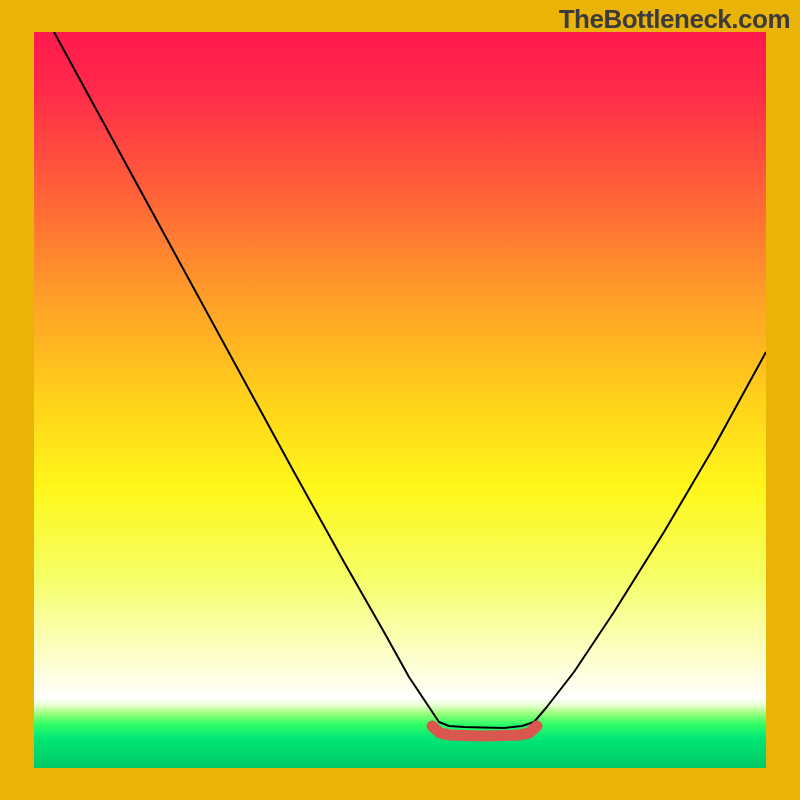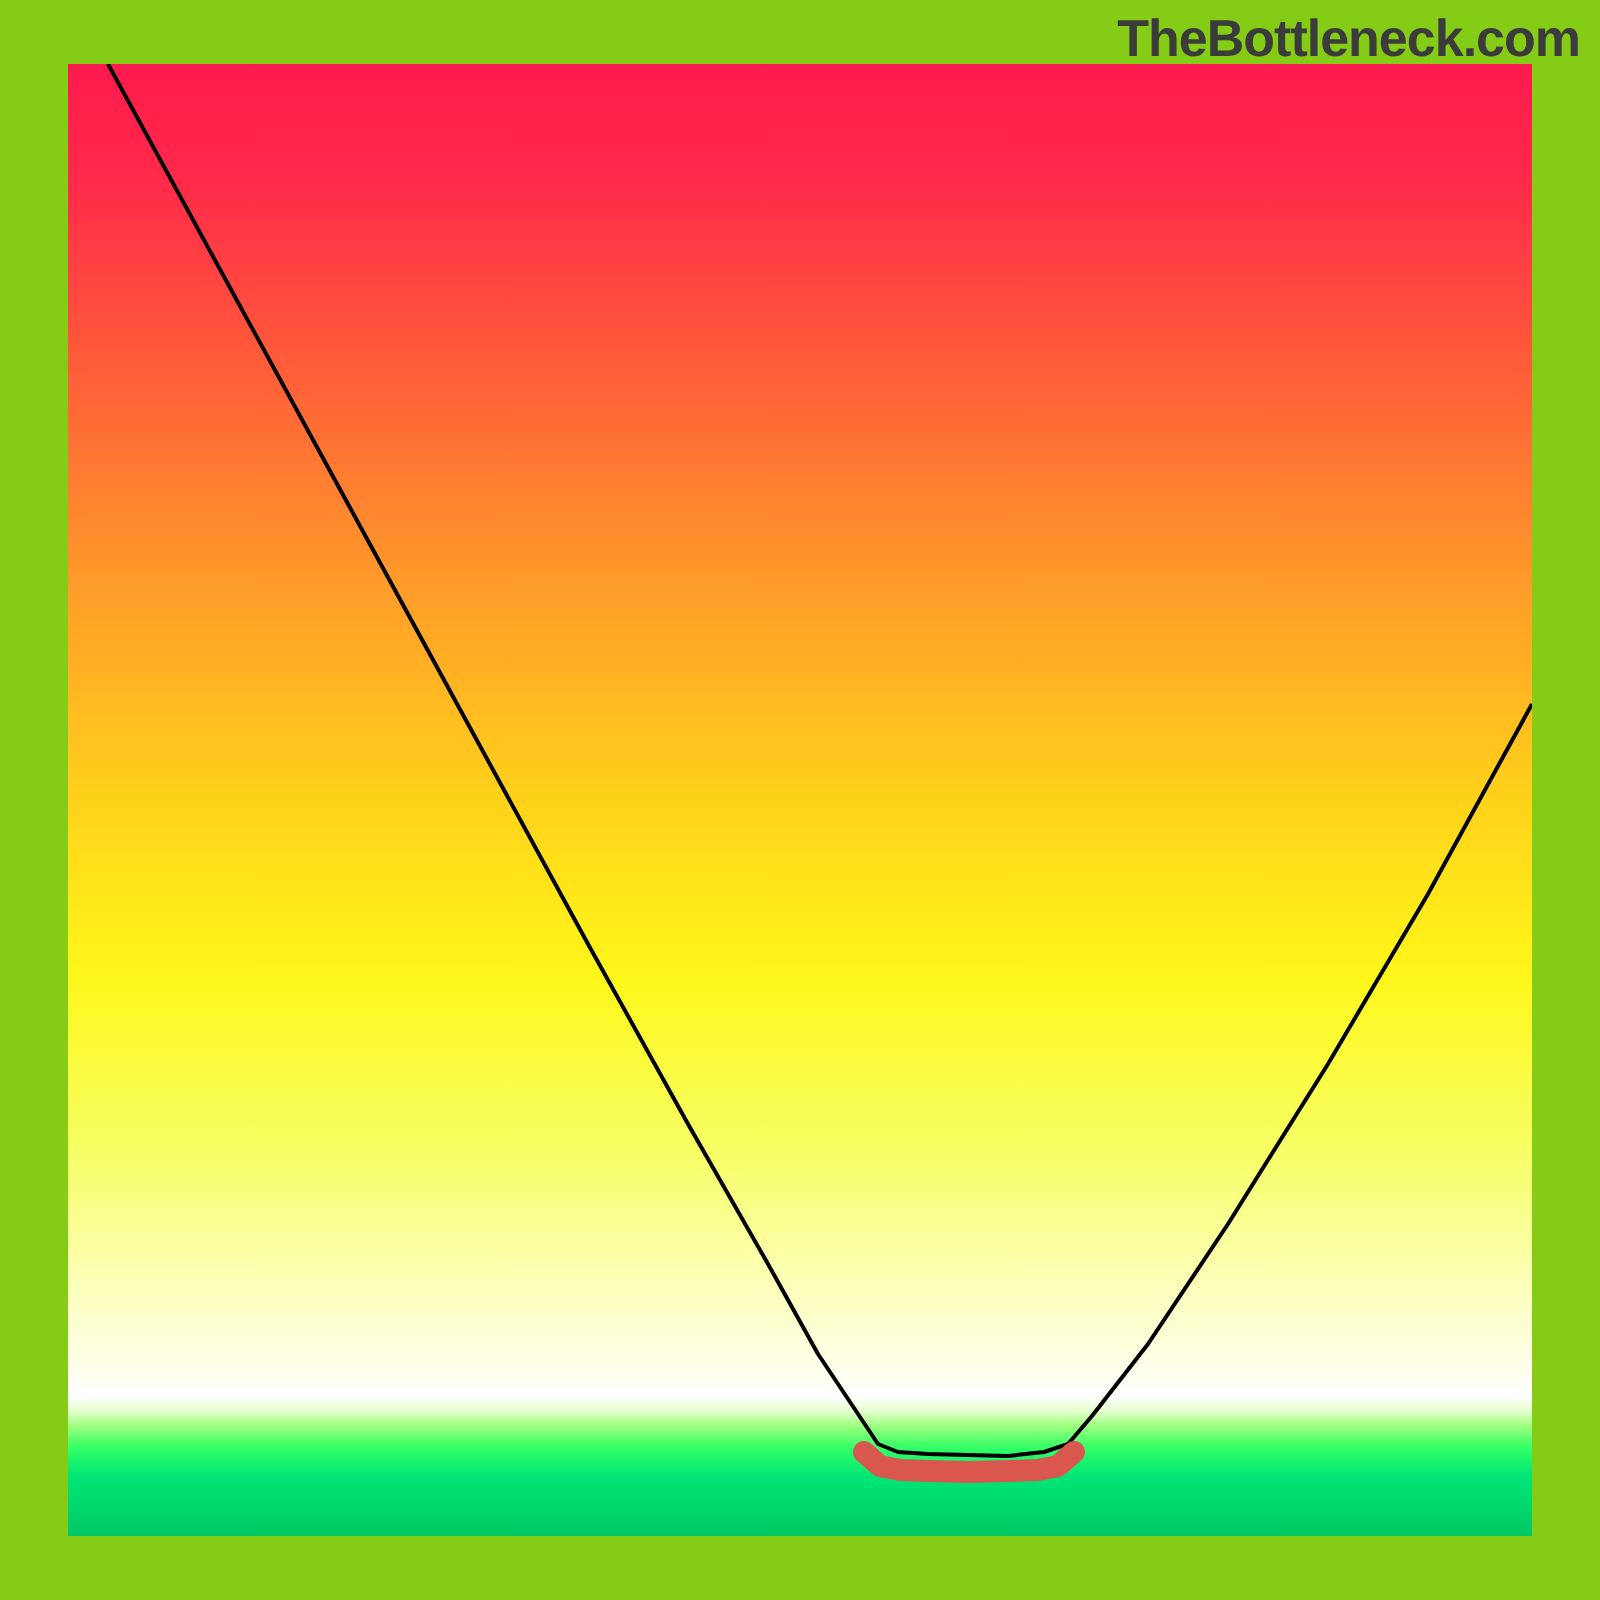--- a/index.html
+++ b/index.html
@@ -8,21 +8,21 @@
     width: 800px;
     height: 800px;
     background: #000;
     overflow: hidden;
     font-family: Arial, Helvetica, sans-serif;
   }
   .frame {
     position: relative;
     width: 800px;
     height: 800px;
-    background: #84cc16;
+    background: #eab308;
   }
   .watermark {
     position: absolute;
     top: 4px;
     right: 10px;
     color: #3b3b3b;
     font-size: 26px;
     font-weight: 600;
     letter-spacing: -0.5px;
     z-index: 10;

